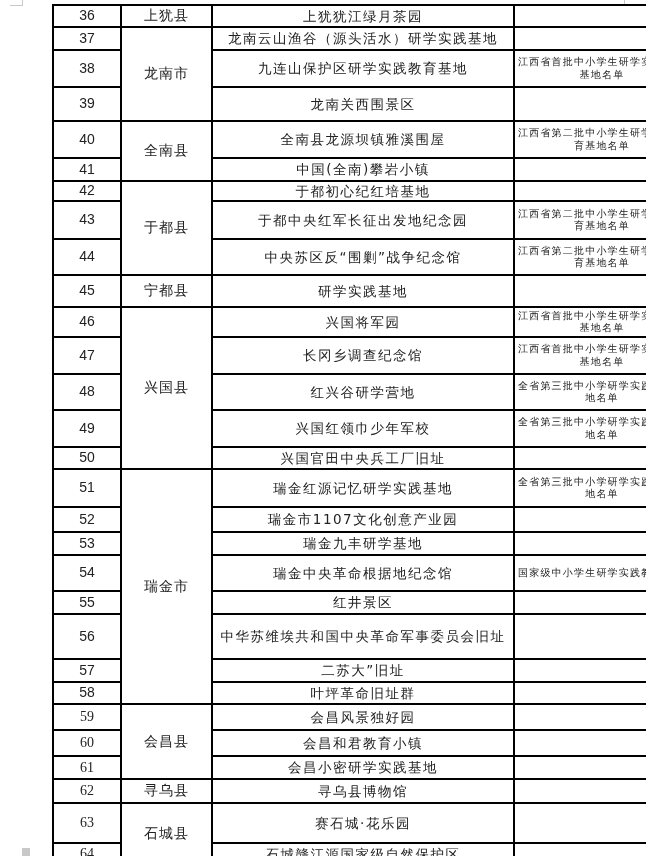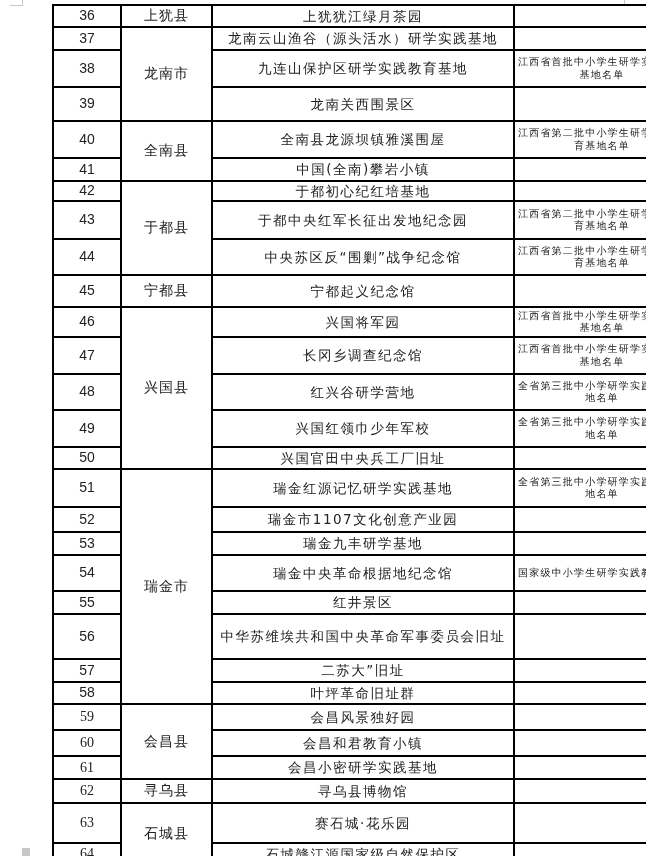--- a/index.html
+++ b/index.html
@@ -82,21 +82,21 @@
         <td class="c-note">江西省第二批中小学生研学实践教育基地名单</td>
       </tr>
       <tr style="height: 36px;">
         <td class="c-no">44</td>
         <td class="c-name">中央苏区反“围剿”战争纪念馆</td>
         <td class="c-note">江西省第二批中小学生研学实践教育基地名单</td>
       </tr>
       <tr style="height: 32px;">
         <td class="c-no">45</td>
         <td class="c-county" rowspan="1">宁都县</td>
-        <td class="c-name">宁都起义纪念馆</td>
+        <td class="c-name">研学实践基地</td>
         <td class="c-note"></td>
       </tr>
       <tr style="height: 30px;">
         <td class="c-no">46</td>
         <td class="c-county" rowspan="5">兴国县</td>
         <td class="c-name">兴国将军园</td>
         <td class="c-note">江西省首批中小学生研学实践教育基地名单</td>
       </tr>
       <tr style="height: 37px;">
         <td class="c-no">47</td>

